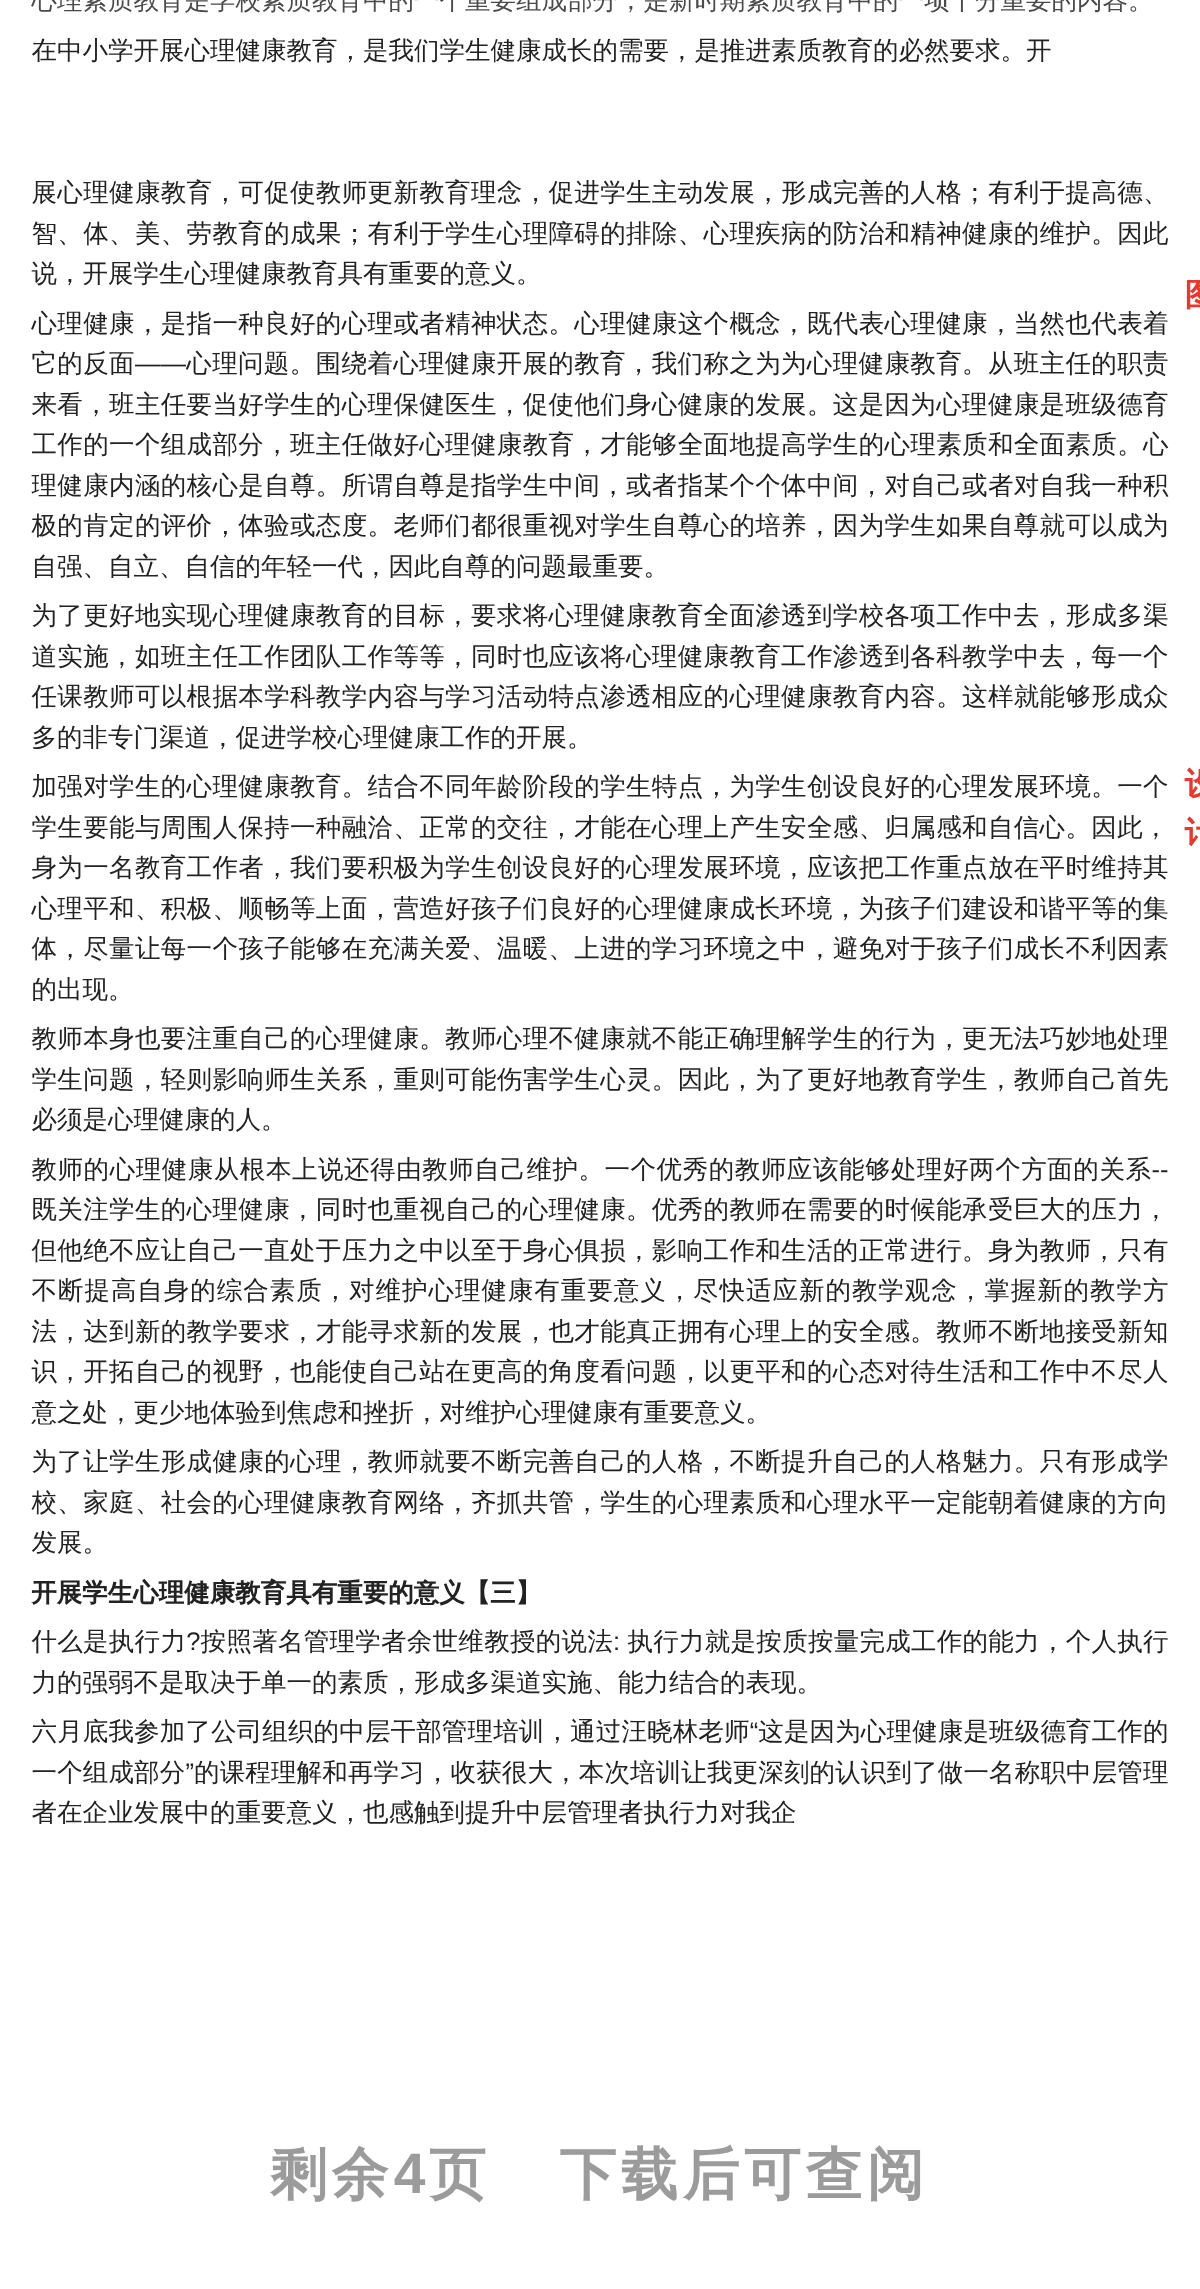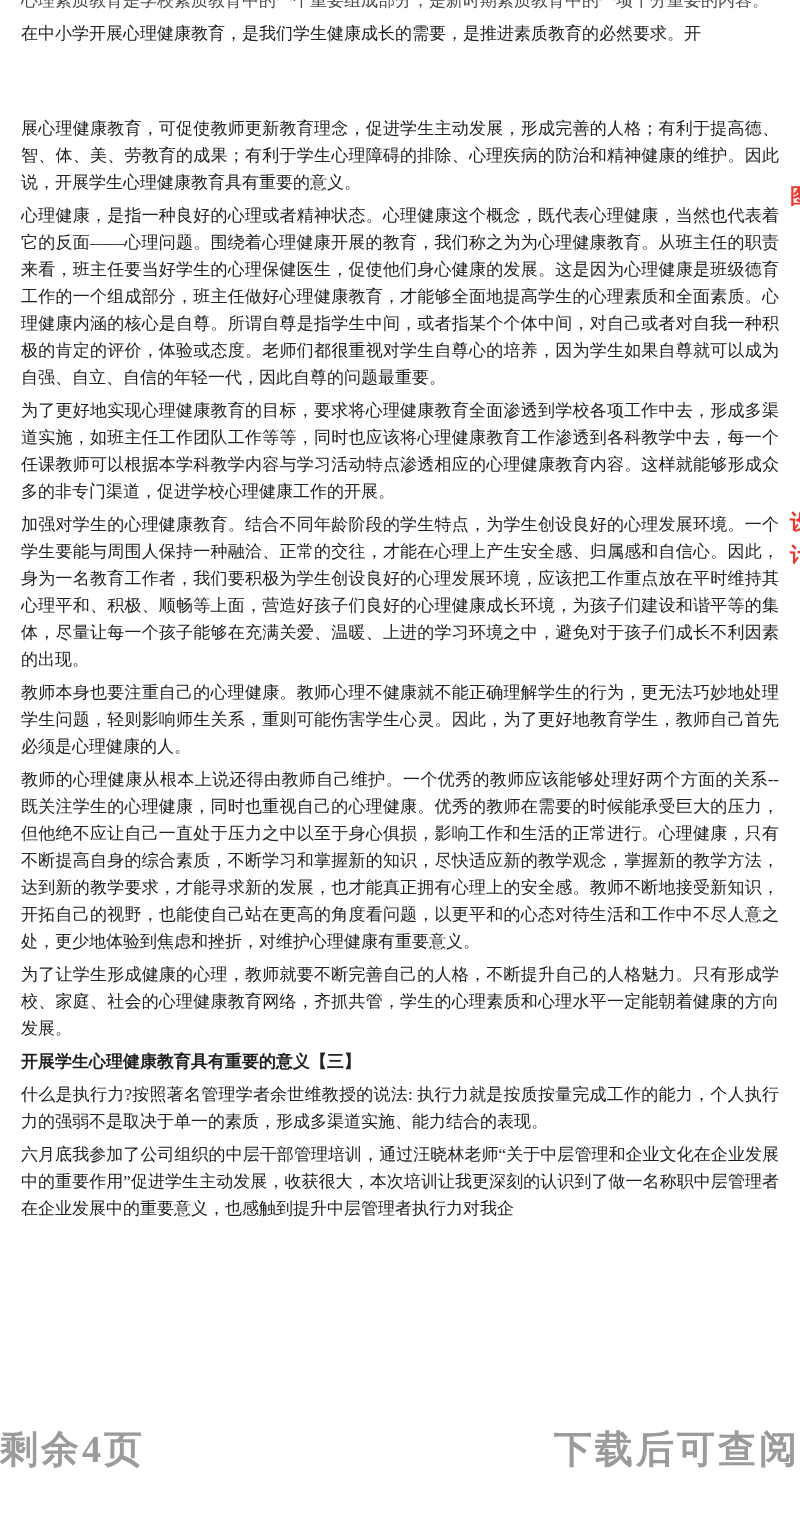--- a/index.html
+++ b/index.html
@@ -2,39 +2,39 @@
 <html><head>
 <meta charset="utf-8">
 <style>
   html,body{margin:0;padding:0;background:#ffffff;}
   .page{
     position:relative;
     width:800px;
     height:1526px;
     overflow:hidden;
     background:#ffffff;
-    font-family:Liberation Serif, serif;
+    font-family:Liberation Sans, sans-serif;
     color:#222222;
   }
   .content{padding:0 21px 0 21px;}
   .para{
     font-size:17px;
     line-height:27px;
     margin:0 0 6px 0;
     text-align:justify;
     word-break:break-all;
   }
   .clip-top{margin-top:-13px;color:#4a4a4a;}
   .gap-before{margin-top:68px;}
   .heading{font-weight:bold;}
   .footer{
     position:absolute;
     left:0; right:0; top:1424px;
     display:flex;
-    justify-content:space-between;
+    justify-content:center;
     gap:46px;
     font-size:38px;
     font-weight:bold;
     color:#9b9b9b;
     letter-spacing:3px;
   }
   .wm{
     position:absolute;
     right:-11px;
     font-size:21px;
@@ -51,25 +51,25 @@
 <div class="page">
 
   <div class="content">
     <p class="para clip-top">心理素质教育是学校素质教育中的一个重要组成部分，是新时期素质教育中的一项十分重要的内容。</p>
     <p class="para">在中小学开展心理健康教育，是我们学生健康成长的需要，是推进素质教育的必然要求。开</p>
     <p class="para gap-before">展心理健康教育，可促使教师更新教育理念，促进学生主动发展，形成完善的人格；有利于提高德、智、体、美、劳教育的成果；有利于学生心理障碍的排除、心理疾病的防治和精神健康的维护。因此说，开展学生心理健康教育具有重要的意义。</p>
     <p class="para">心理健康，是指一种良好的心理或者精神状态。心理健康这个概念，既代表心理健康，当然也代表着它的反面——心理问题。围绕着心理健康开展的教育，我们称之为为心理健康教育。从班主任的职责来看，班主任要当好学生的心理保健医生，促使他们身心健康的发展。这是因为心理健康是班级德育工作的一个组成部分，班主任做好心理健康教育，才能够全面地提高学生的心理素质和全面素质。心理健康内涵的核心是自尊。所谓自尊是指学生中间，或者指某个个体中间，对自己或者对自我一种积极的肯定的评价，体验或态度。老师们都很重视对学生自尊心的培养，因为学生如果自尊就可以成为自强、自立、自信的年轻一代，因此自尊的问题最重要。</p>
     <p class="para">为了更好地实现心理健康教育的目标，要求将心理健康教育全面渗透到学校各项工作中去，形成多渠道实施，如班主任工作团队工作等等，同时也应该将心理健康教育工作渗透到各科教学中去，每一个任课教师可以根据本学科教学内容与学习活动特点渗透相应的心理健康教育内容。这样就能够形成众多的非专门渠道，促进学校心理健康工作的开展。</p>
     <p class="para">加强对学生的心理健康教育。结合不同年龄阶段的学生特点，为学生创设良好的心理发展环境。一个学生要能与周围人保持一种融洽、正常的交往，才能在心理上产生安全感、归属感和自信心。因此，身为一名教育工作者，我们要积极为学生创设良好的心理发展环境，应该把工作重点放在平时维持其心理平和、积极、顺畅等上面，营造好孩子们良好的心理健康成长环境，为孩子们建设和谐平等的集体，尽量让每一个孩子能够在充满关爱、温暖、上进的学习环境之中，避免对于孩子们成长不利因素的出现。</p>
     <p class="para">教师本身也要注重自己的心理健康。教师心理不健康就不能正确理解学生的行为，更无法巧妙地处理学生问题，轻则影响师生关系，重则可能伤害学生心灵。因此，为了更好地教育学生，教师自己首先必须是心理健康的人。</p>
-    <p class="para">教师的心理健康从根本上说还得由教师自己维护。一个优秀的教师应该能够处理好两个方面的关系--既关注学生的心理健康，同时也重视自己的心理健康。优秀的教师在需要的时候能承受巨大的压力，但他绝不应让自己一直处于压力之中以至于身心俱损，影响工作和生活的正常进行。心理健康，只有不断提高自身的综合素质，不断学习和掌握新的知识，尽快适应新的教学观念，掌握新的教学方法，达到新的教学要求，才能寻求新的发展，也才能真正拥有心理上的安全感。教师不断地接受新知识，开拓自己的视野，也能使自己站在更高的角度看问题，以更平和的心态对待生活和工作中不尽人意之处，更少地体验到焦虑和挫折，对维护心理健康有重要意义。</p>
+    <p class="para">教师的心理健康从根本上说还得由教师自己维护。一个优秀的教师应该能够处理好两个方面的关系--既关注学生的心理健康，同时也重视自己的心理健康。优秀的教师在需要的时候能承受巨大的压力，但他绝不应让自己一直处于压力之中以至于身心俱损，影响工作和生活的正常进行。身为教师，只有不断提高自身的综合素质，对维护心理健康有重要意义，尽快适应新的教学观念，掌握新的教学方法，达到新的教学要求，才能寻求新的发展，也才能真正拥有心理上的安全感。教师不断地接受新知识，开拓自己的视野，也能使自己站在更高的角度看问题，以更平和的心态对待生活和工作中不尽人意之处，更少地体验到焦虑和挫折，对维护心理健康有重要意义。</p>
     <p class="para">为了让学生形成健康的心理，教师就要不断完善自己的人格，不断提升自己的人格魅力。只有形成学校、家庭、社会的心理健康教育网络，齐抓共管，学生的心理素质和心理水平一定能朝着健康的方向发展。</p>
     <p class="para heading">开展学生心理健康教育具有重要的意义【三】</p>
     <p class="para">什么是执行力?按照著名管理学者余世维教授的说法: 执行力就是按质按量完成工作的能力，个人执行力的强弱不是取决于单一的素质，形成多渠道实施、能力结合的表现。</p>
-    <p class="para">六月底我参加了公司组织的中层干部管理培训，通过汪晓林老师“关于中层管理和企业文化在企业发展中的重要作用”促进学生主动发展，收获很大，本次培训让我更深刻的认识到了做一名称职中层管理者在企业发展中的重要意义，也感触到提升中层管理者执行力对我企</p>
+    <p class="para">六月底我参加了公司组织的中层干部管理培训，通过汪晓林老师“这是因为心理健康是班级德育工作的一个组成部分”的课程理解和再学习，收获很大，本次培训让我更深刻的认识到了做一名称职中层管理者在企业发展中的重要意义，也感触到提升中层管理者执行力对我企</p>
   </div>
 
   <span class="wm wm-1" style="color: rgb(232, 55, 44);">图</span>
   <span class="wm wm-2" style="color: rgb(232, 55, 44);">设</span>
   <span class="wm wm-3" style="color: rgb(232, 55, 44);">计</span>
 
   <div class="footer">
     <span>剩余4页</span>
     <span>下载后可查阅</span>
   </div>

